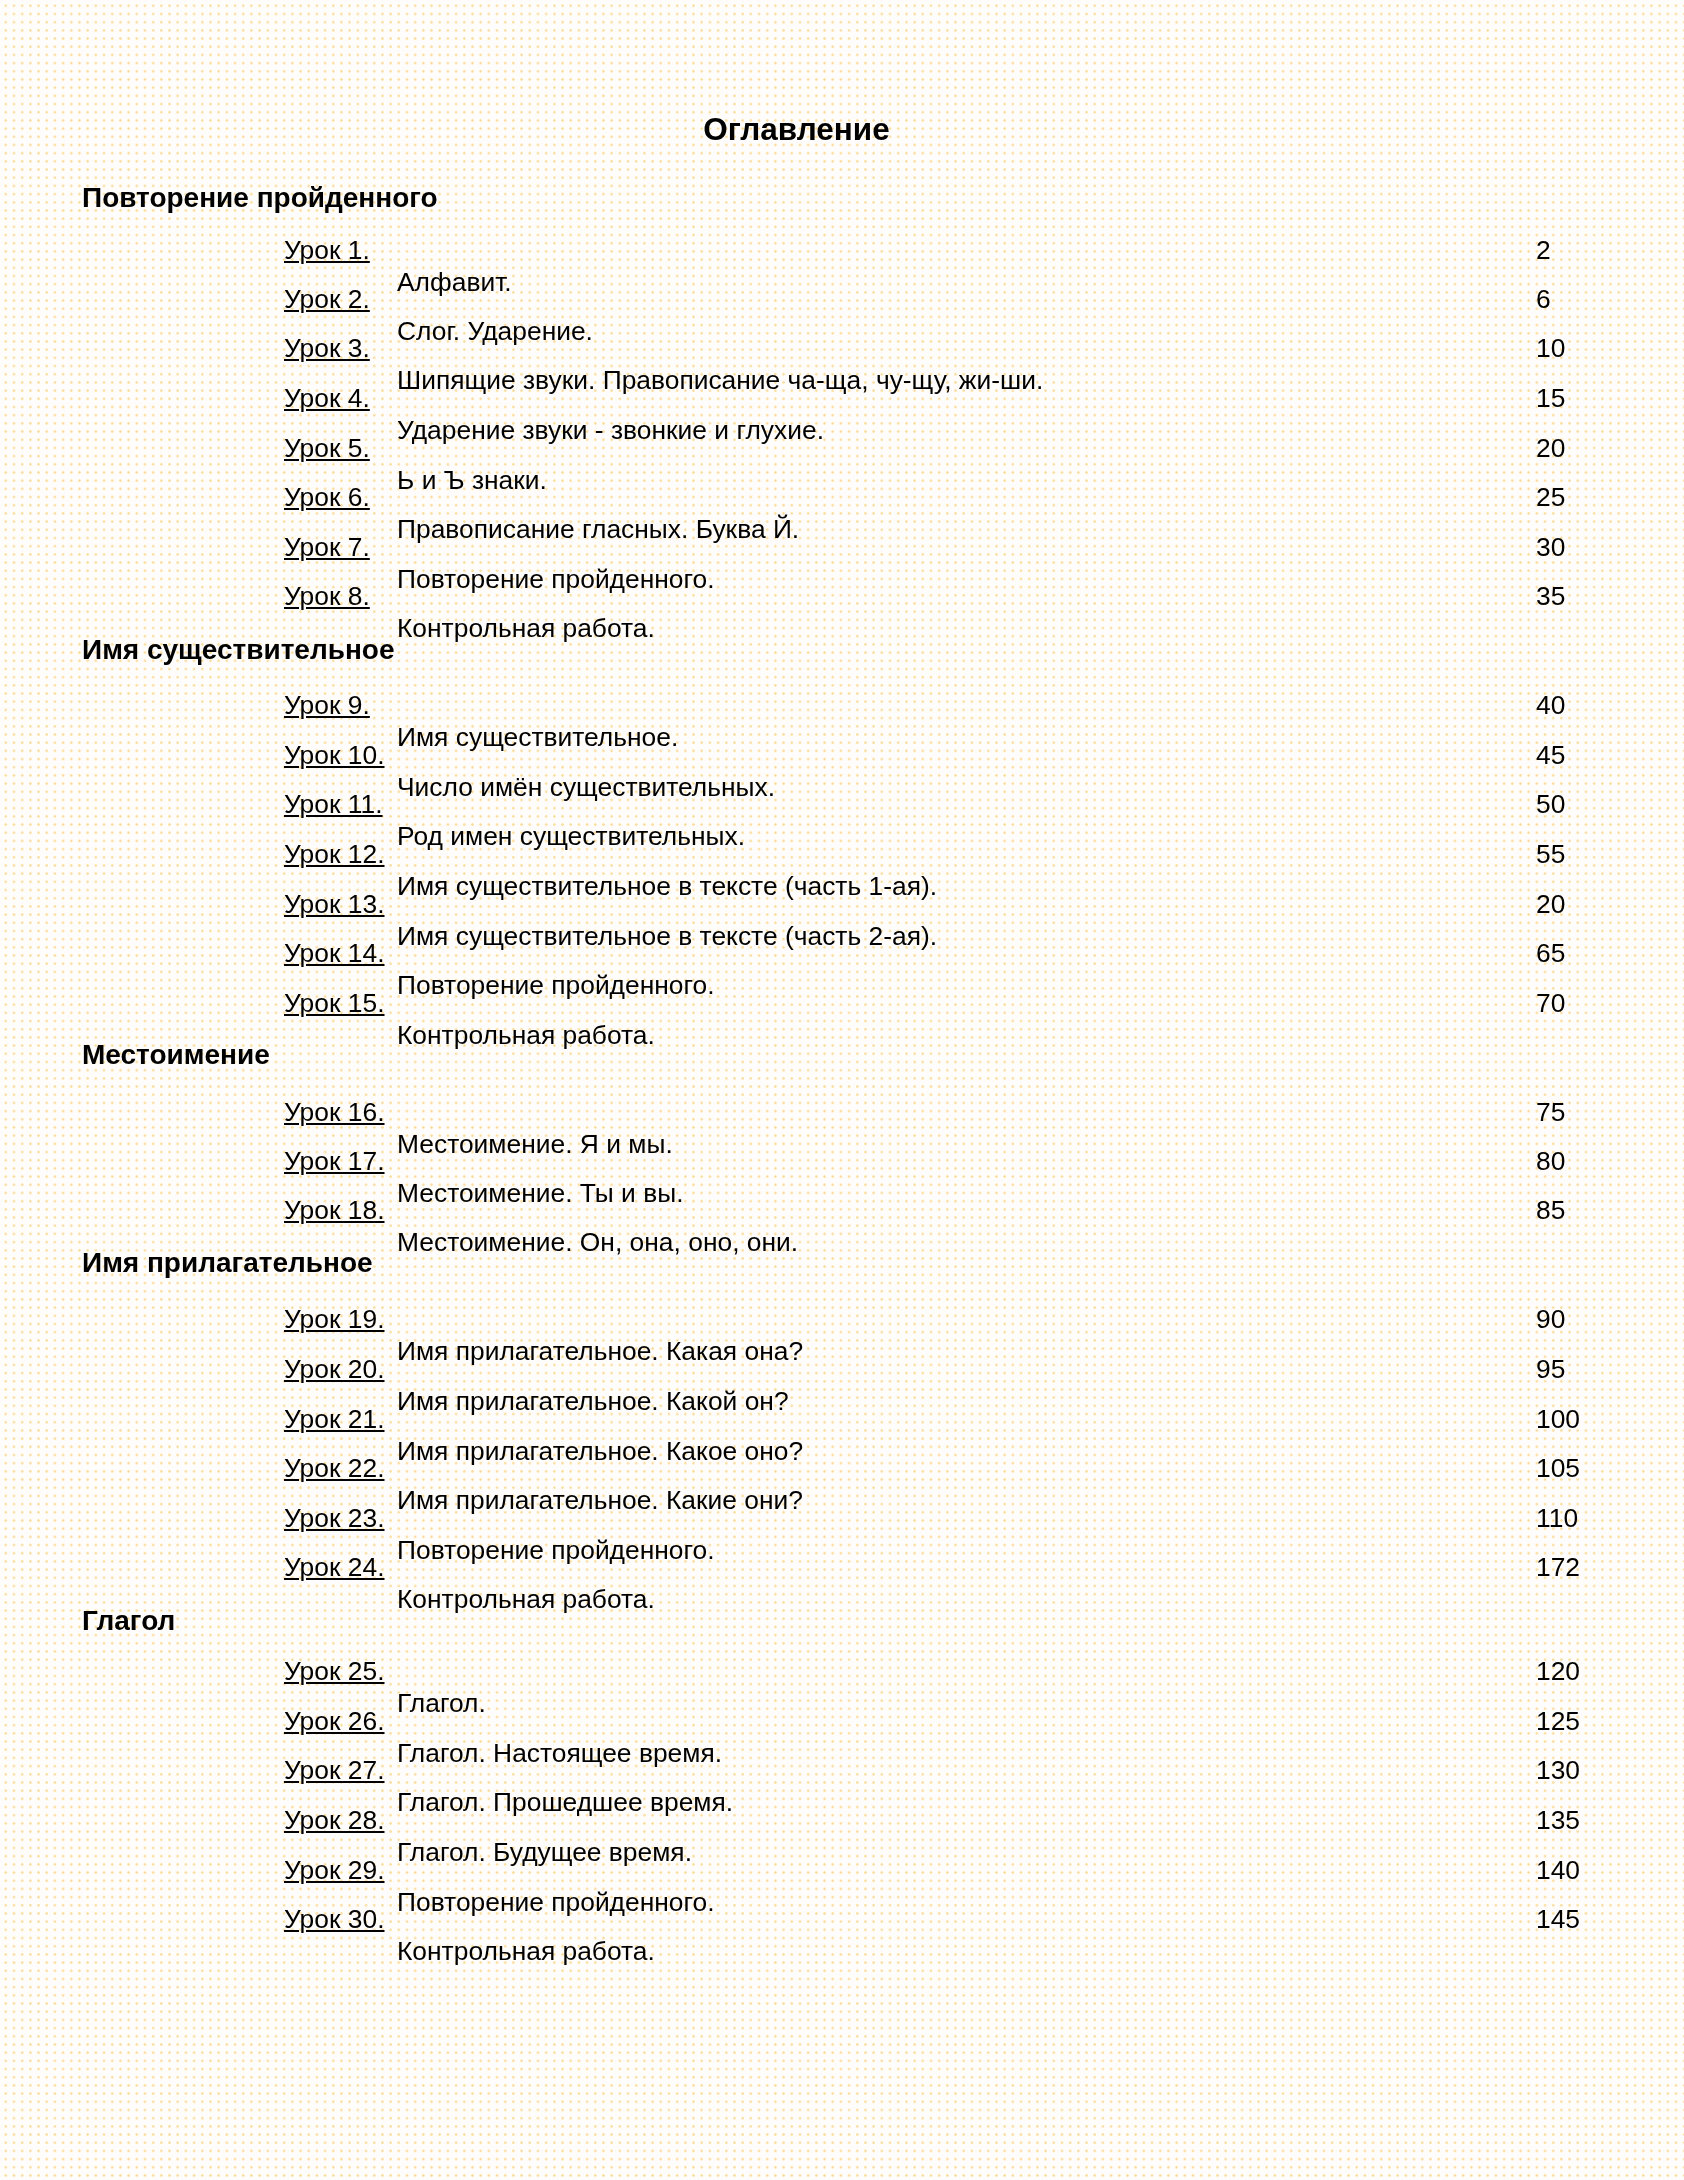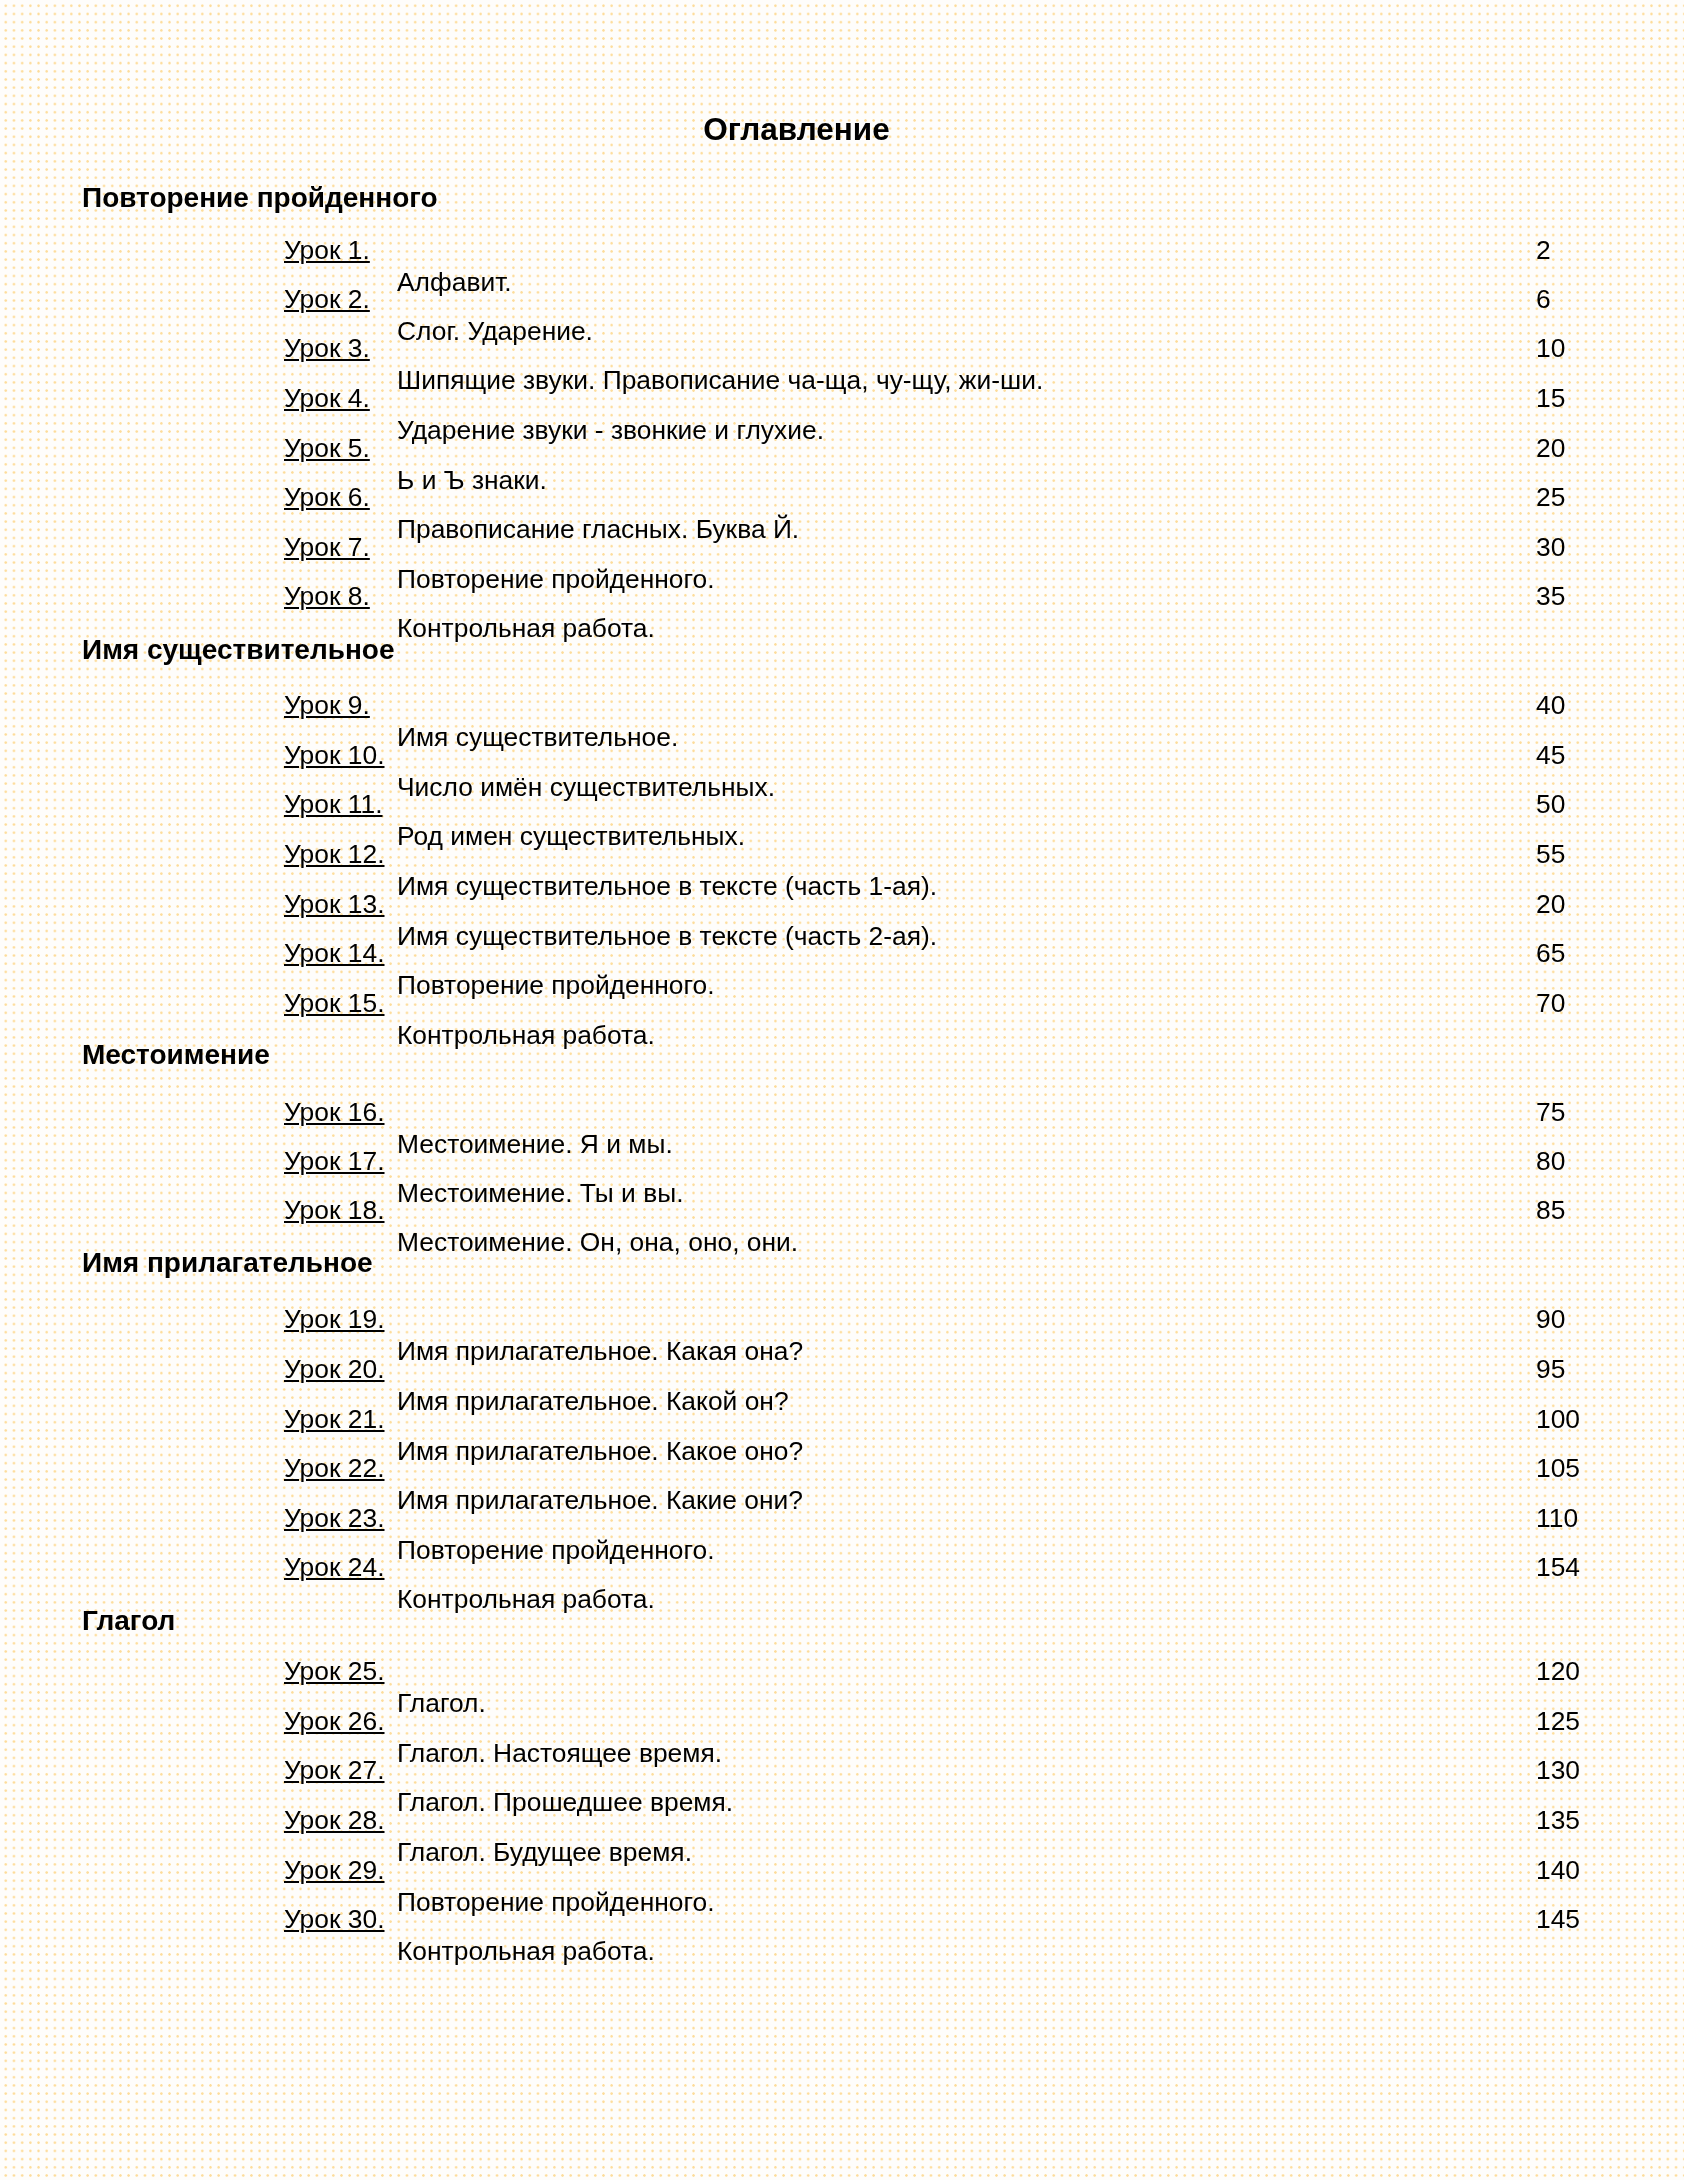--- a/index.html
+++ b/index.html
@@ -170,21 +170,21 @@
       <span class="pg">105</span>
     </div>
   <div class="row" style="top:1501px">
       <span class="lbl">Урок 23.</span>
       <span class="ttl">Повторение пройденного.</span>
       <span class="pg">110</span>
     </div>
   <div class="row" style="top:1550px">
       <span class="lbl">Урок 24.</span>
       <span class="ttl">Контрольная работа.</span>
-      <span class="pg">154</span>
+      <span class="pg">172</span>
     </div>
 
   <div class="section-heading" style="top:1604px">Глагол</div>
   <div class="row" style="top:1654px">
       <span class="lbl">Урок 25.</span>
       <span class="ttl">Глагол.</span>
       <span class="pg">120</span>
     </div>
   <div class="row" style="top:1704px">
       <span class="lbl">Урок 26.</span>

